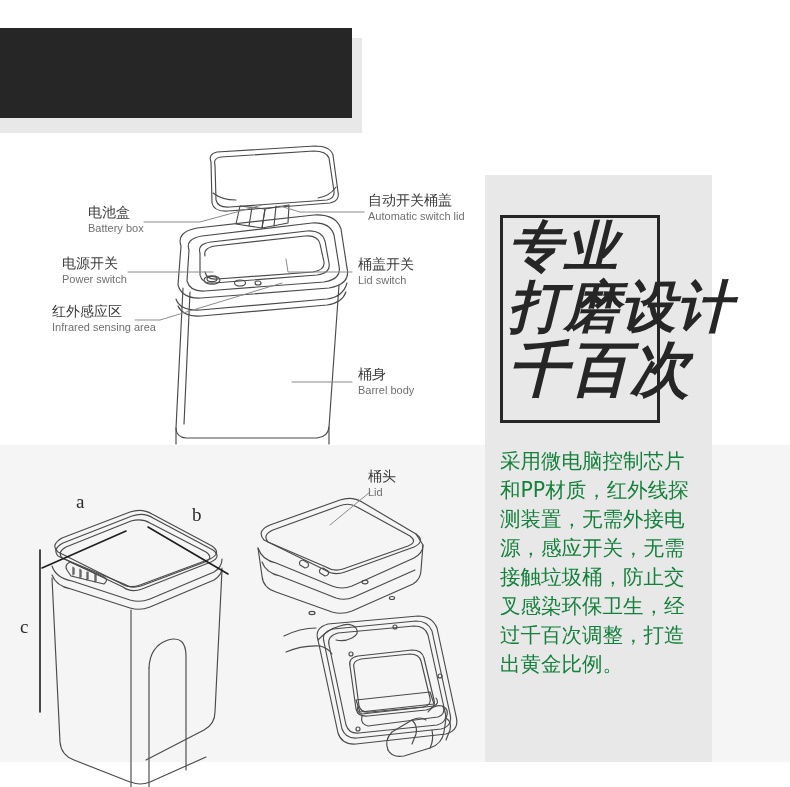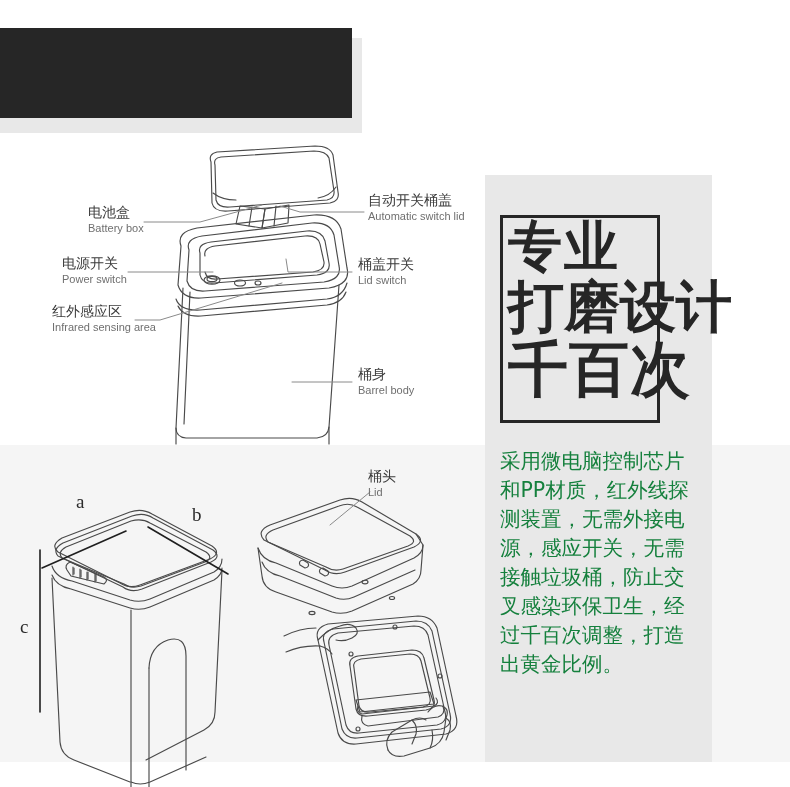--- a/index.html
+++ b/index.html
@@ -39,21 +39,21 @@
     background:#e8e8e8;
   }
 
   
   .slogan-frame{
     position:absolute;left:500px;top:215px;width:160px;height:208px;
     border:3px solid #262626;
     box-sizing:border-box;
   }
   .slogan{
-    position:absolute;left:500px;top:215px;width:215px;height:192px;
+    position:absolute;left:500px;top:215px;width:215px;height:192px;font-style:italic;
   }
   .slogan-line{
     position:absolute;left:8px;
     color:#262626;font-weight:bold;
     font-family:"DejaVu Sans","Liberation Sans",sans-serif;
     white-space:nowrap;
   }
   .sl1{top:2px;font-size:54px;line-height:60px;letter-spacing:2px;}
   .sl2{top:62px;font-size:56px;line-height:60px;letter-spacing:0px;}
   .sl3{top:128px;font-size:60px;line-height:52px;letter-spacing:1px;}

